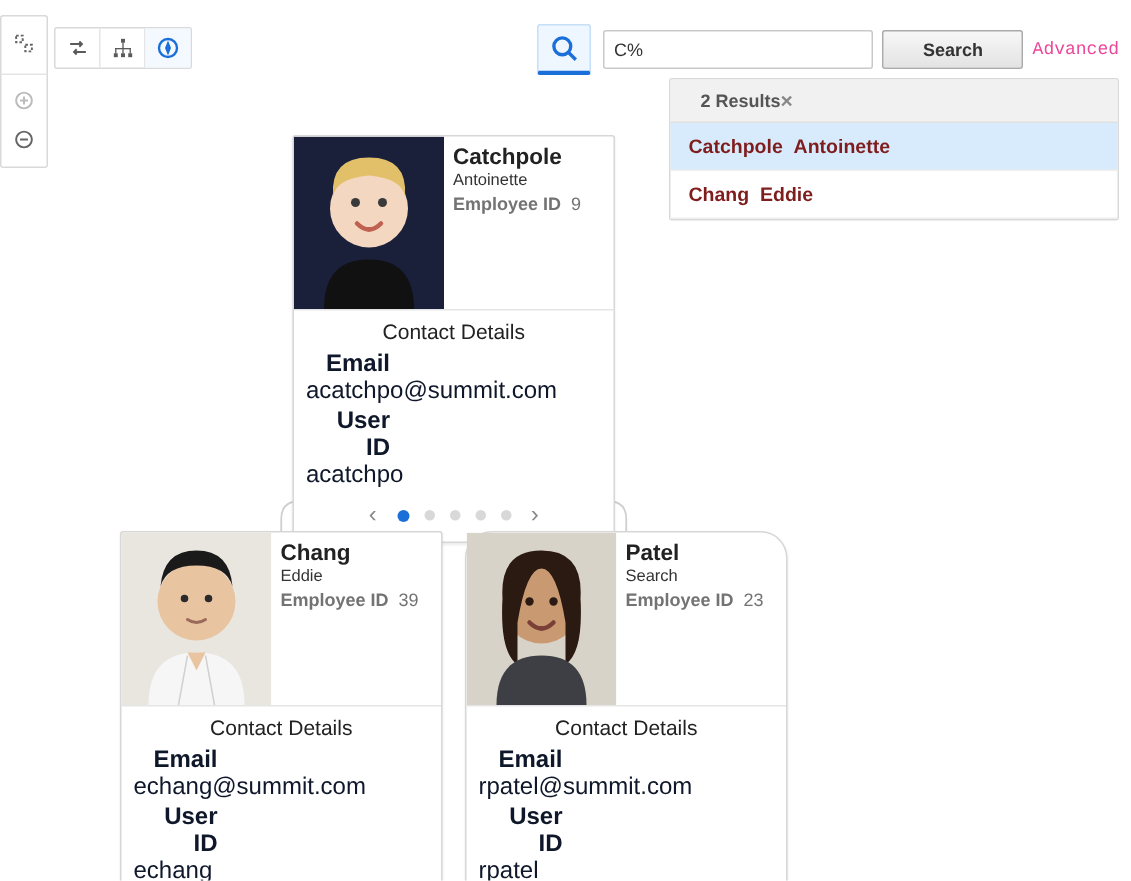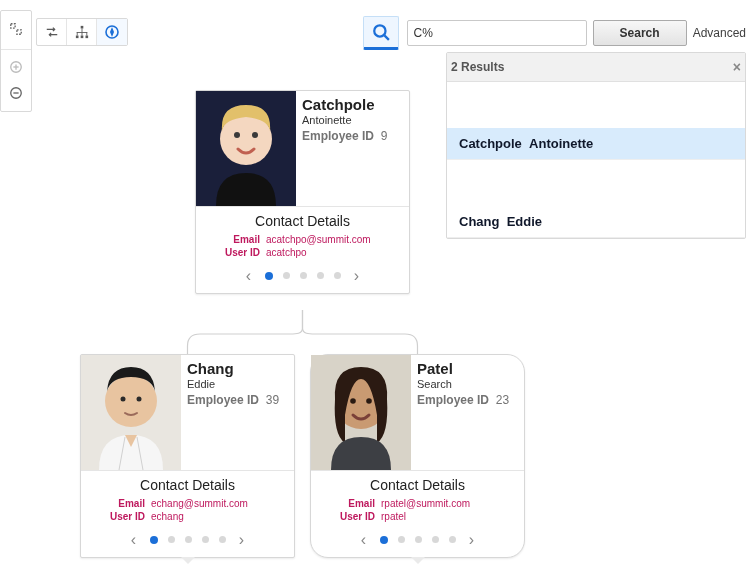--- a/index.html
+++ b/index.html
@@ -104,54 +104,53 @@
     padding: 0 26px;
     border: 1px solid #aaa;
     background: linear-gradient(#f7f7f7, #e3e3e3);
     border-radius: 2px;
     font-size: 12px;
     cursor: pointer;
     font-weight: bold;
     color: #333;
   }
   .adv-link {
-    color: #404040;
+    color: #ec4899;
     font-size: 12px;
     cursor: pointer;
+    font-family: Liberation Mono, monospace;
   }
 
   
   .results-panel {
     position: absolute;
     top: 52px;
     right: 8px;
     width: 300px;
     background: #fff;
     border: 1px solid #d9d9d9;
     border-radius: 2px;
   }
   .results-head {
     display: flex;
-    justify-content: space-between;
     align-items: center;
     background: #f1f1f1;
-    padding: 6px 4px;
+    padding: 6px 20px;
     font-weight: bold;
     color: #555;
     border-bottom: 1px solid #e0e0e0;
   }
   .results-head .close-x { color: #888; cursor: pointer; font-size: 14px; }
   .result-item {
     padding: 8px 12px;
     font-size: 13px;
     font-weight: bold;
-    color: #0f172a;
+    color: #7f1d1d;
     border-bottom: 1px solid #eee;
     cursor: pointer;
-    margin-top: 46px;
   }
   .result-item.highlight {
     background: #d8ebfc;
   }
 
   
   .chart-area {
     position: absolute;
     top: 90px;
     left: 0;
@@ -204,23 +203,24 @@
   .empid b { font-weight: bold; }
   .contact-h {
     font-weight: normal;
     font-size: 14px;
     text-align: center;
     padding: 6px 0 4px;
     color: #222;
   }
   .kv {
     display: flex;
-    font-size: 10px;
-    color: #be185d;
+    font-size: 16px;
+    color: #0f172a;
     padding: 1px 8px;
+    flex-direction: column;
   }
   .kv .k { width: 56px; text-align: right; margin-right: 6px; font-weight: bold; }
   .card-pager {
     display: flex;
     align-items: center;
     justify-content: center;
     gap: 8px;
     padding: 8px 0 8px;
   }
   .pg-arrow {

